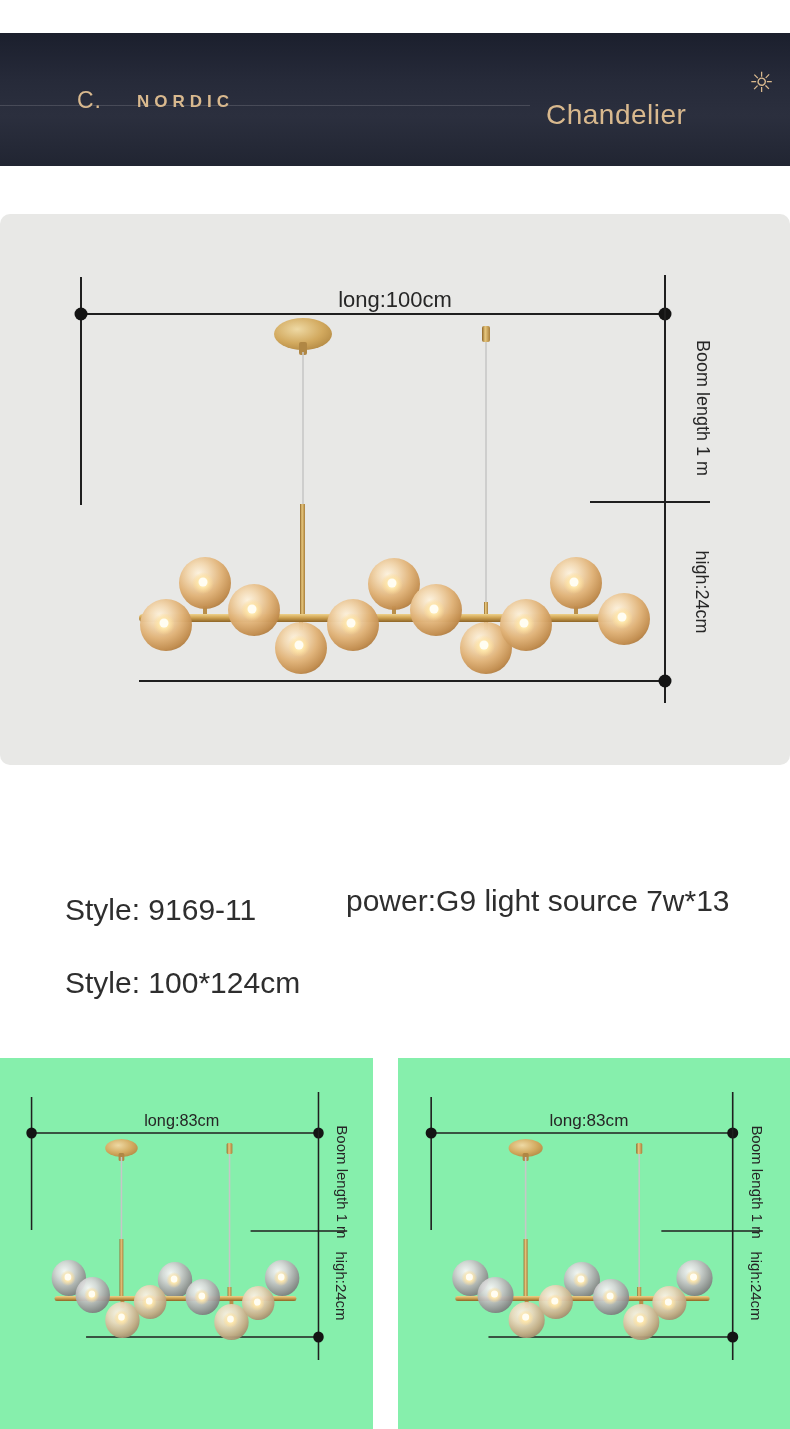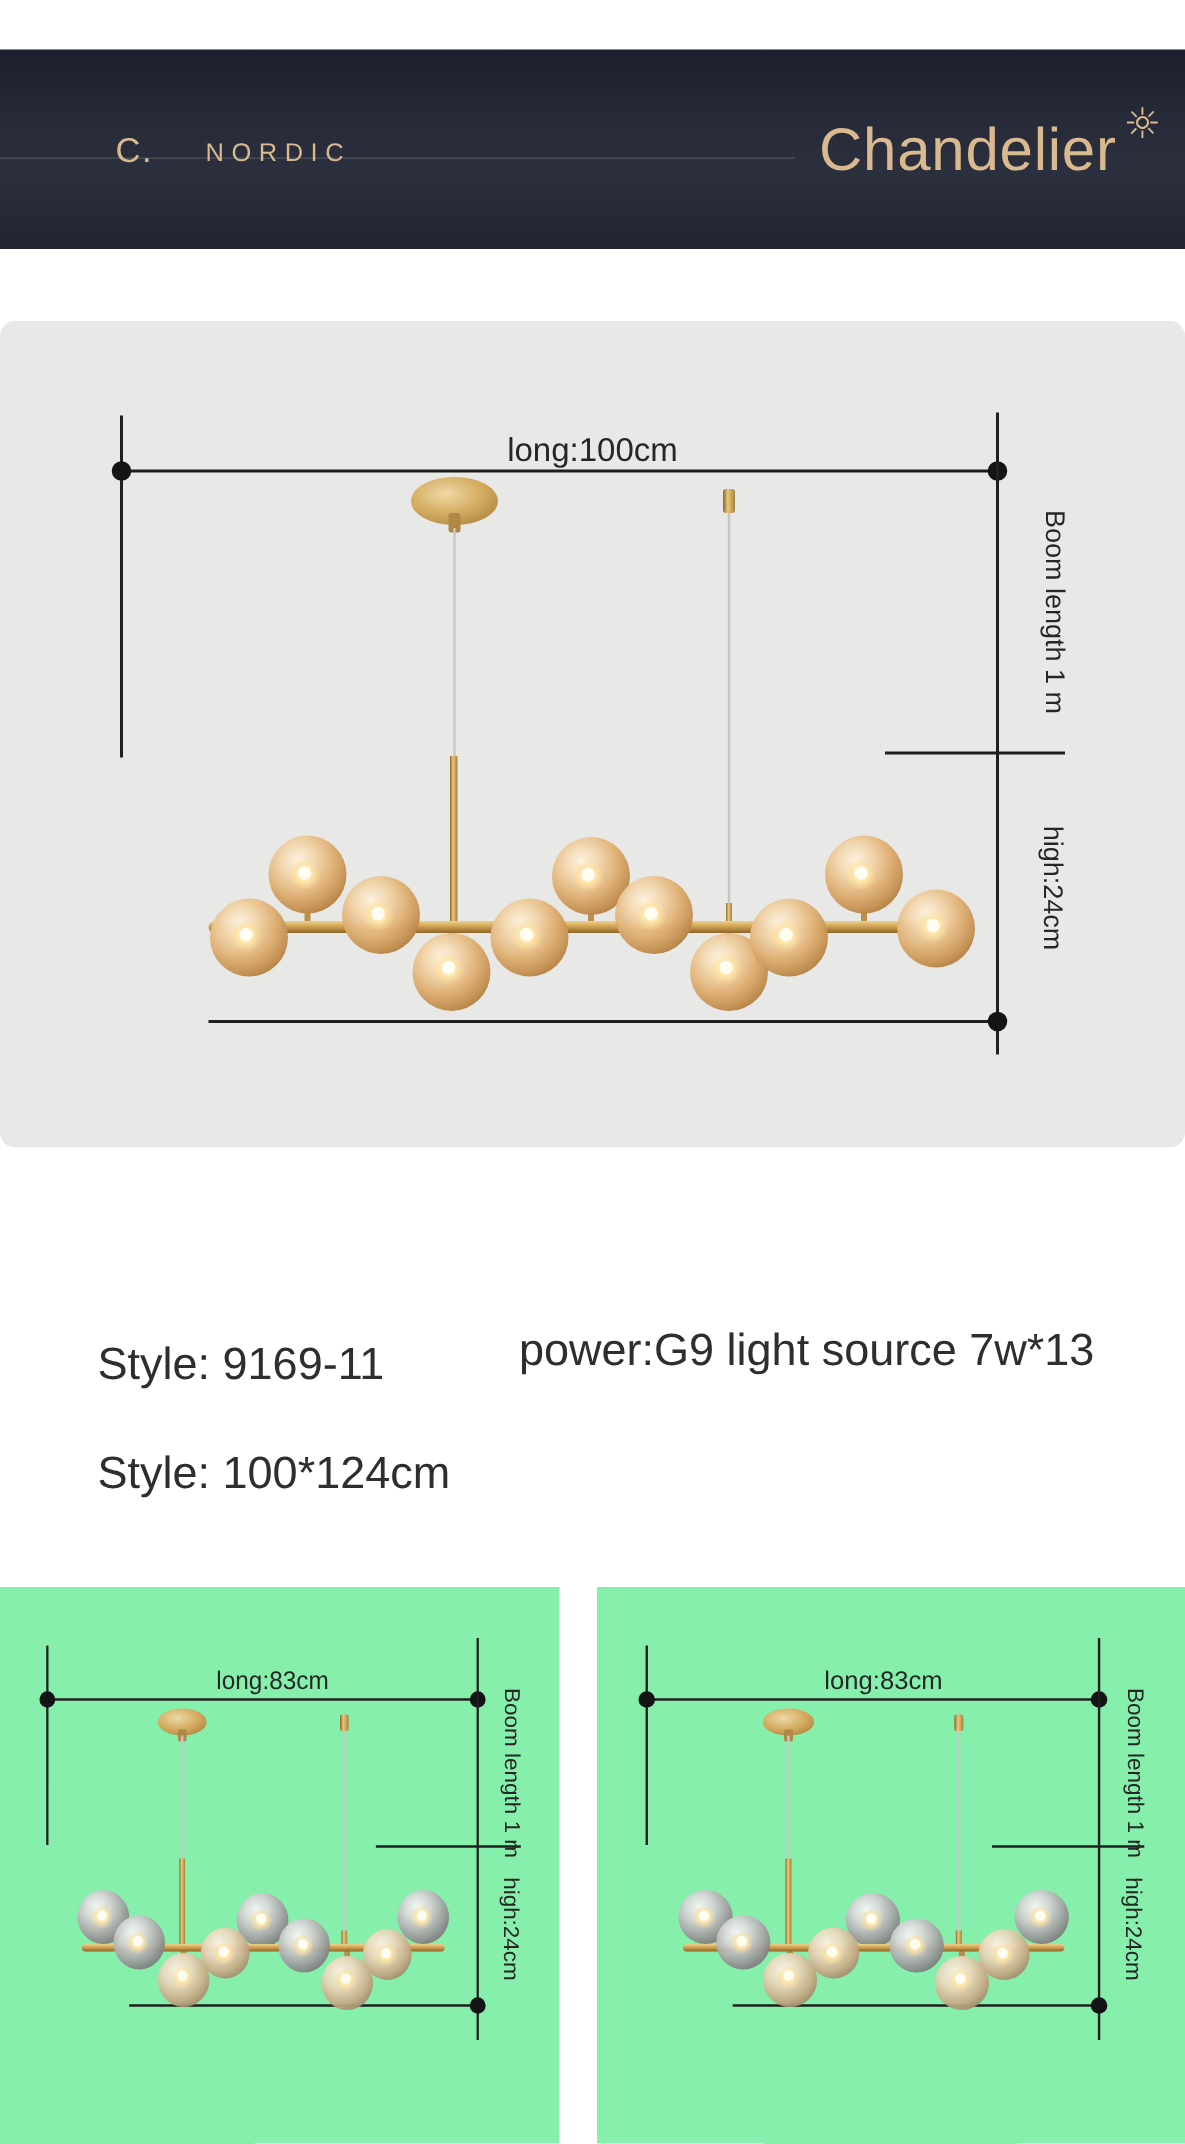--- a/index.html
+++ b/index.html
@@ -4,22 +4,22 @@
 <style>
   html,body{margin:0;padding:0;background:#ffffff;}
   .page{position:relative;width:790px;height:1429px;background:#ffffff;overflow:hidden;
         font-family:"Liberation Sans",sans-serif;}
   
   .band{position:absolute;top:33px;left:0;width:790px;height:133px;
         background:linear-gradient(180deg,#1b1f2d 0%,#262a39 35%,#2b2f3e 62%,#212532 100%);}
   .band-divider{position:absolute;top:72px;left:0;width:530px;height:1px;
         background:rgba(255,255,255,0.14);}
   .brand-c{position:absolute;left:77px;top:54px;font-size:23px;color:#d9b98e;letter-spacing:1px;}
-  .brand-n{position:absolute;left:137px;top:59px;font-size:17px;color:#d9b98e;letter-spacing:5px;}
-  .logo-text{position:absolute;left:546px;top:45px;font-size:40px;color:#d9b98e;letter-spacing:0.5px;}
+  .brand-n{position:absolute;left:137px;top:59px;font-size:17px;color:#d9b98e;letter-spacing:5px;font-weight:bold;}
+  .logo-text{position:absolute;left:546px;top:66px;font-size:28px;color:#d9b98e;letter-spacing:0.5px;}
   .sun-icon{position:absolute;left:749px;top:33px;font-size:28px;color:#d9b98e;
         font-family:"DejaVu Sans",sans-serif;}
   
   .hero{position:absolute;top:214px;left:0;width:790px;height:551px;background:#e8e8e6;border-radius:10px;}
   
   .specs{position:absolute;top:765px;left:0;width:790px;height:293px;background:#ffffff;}
   .spec{position:absolute;font-size:30px;color:#2e2e2e;white-space:nowrap;}
   .spec-style{left:65px;top:128px;}
   .spec-size{left:65px;top:201px;}
   .spec-power{left:346px;top:119px;}

